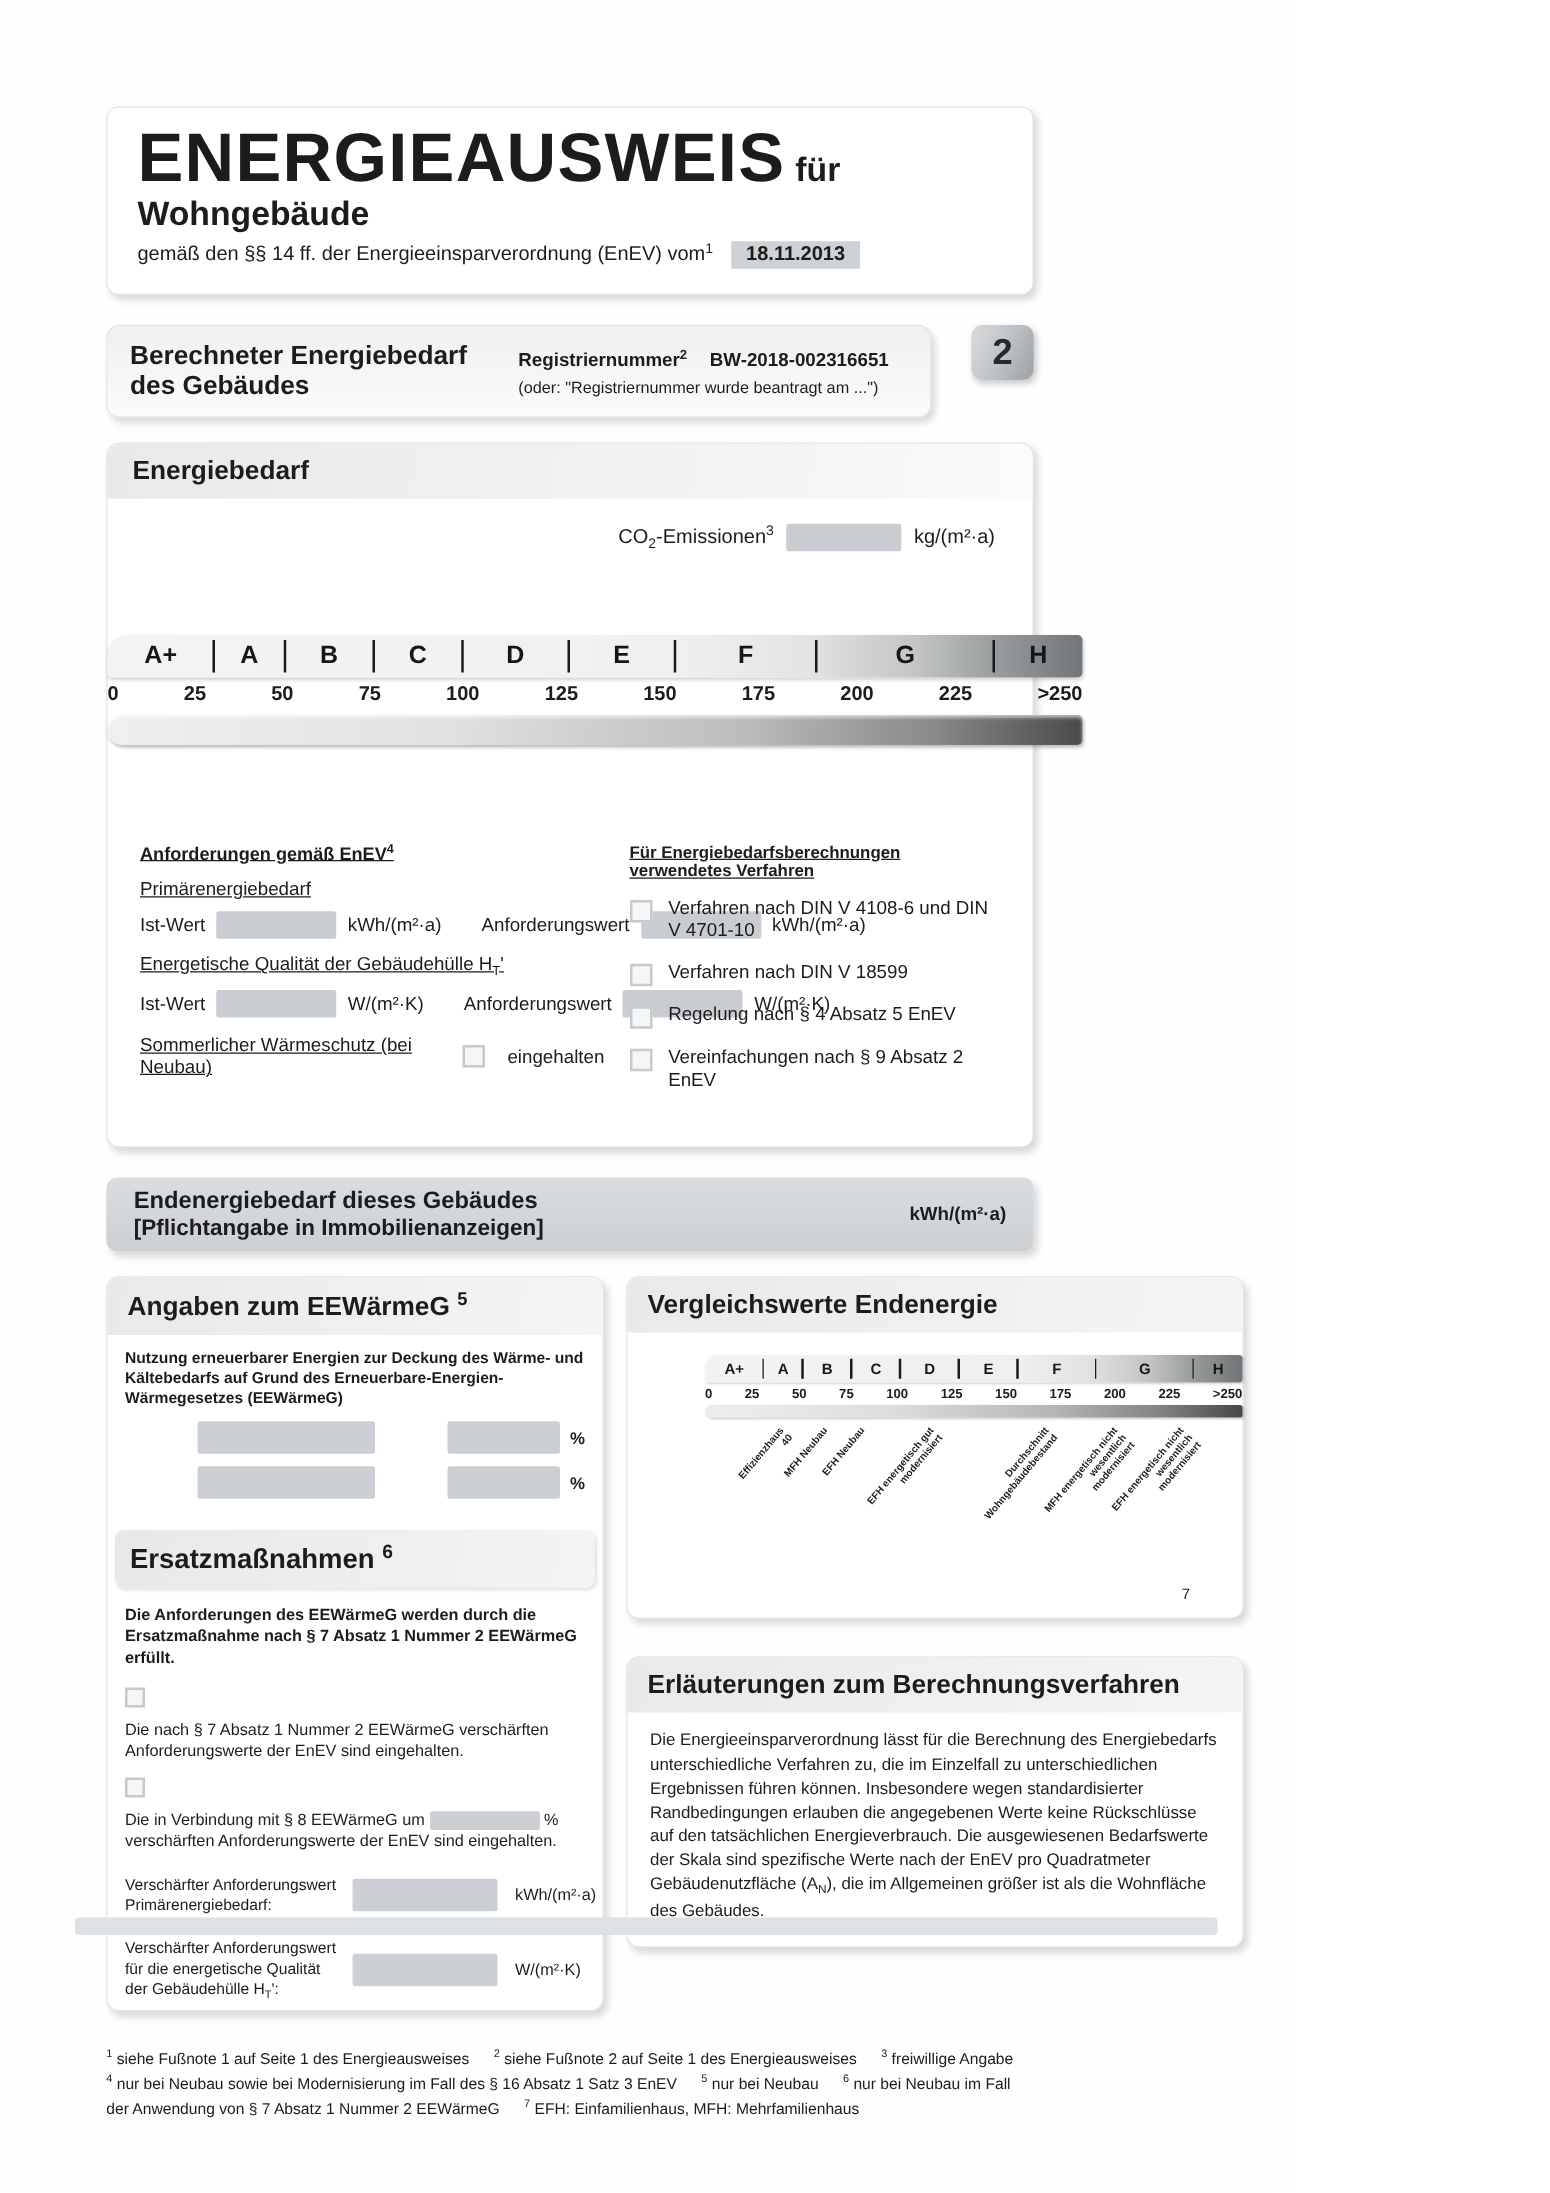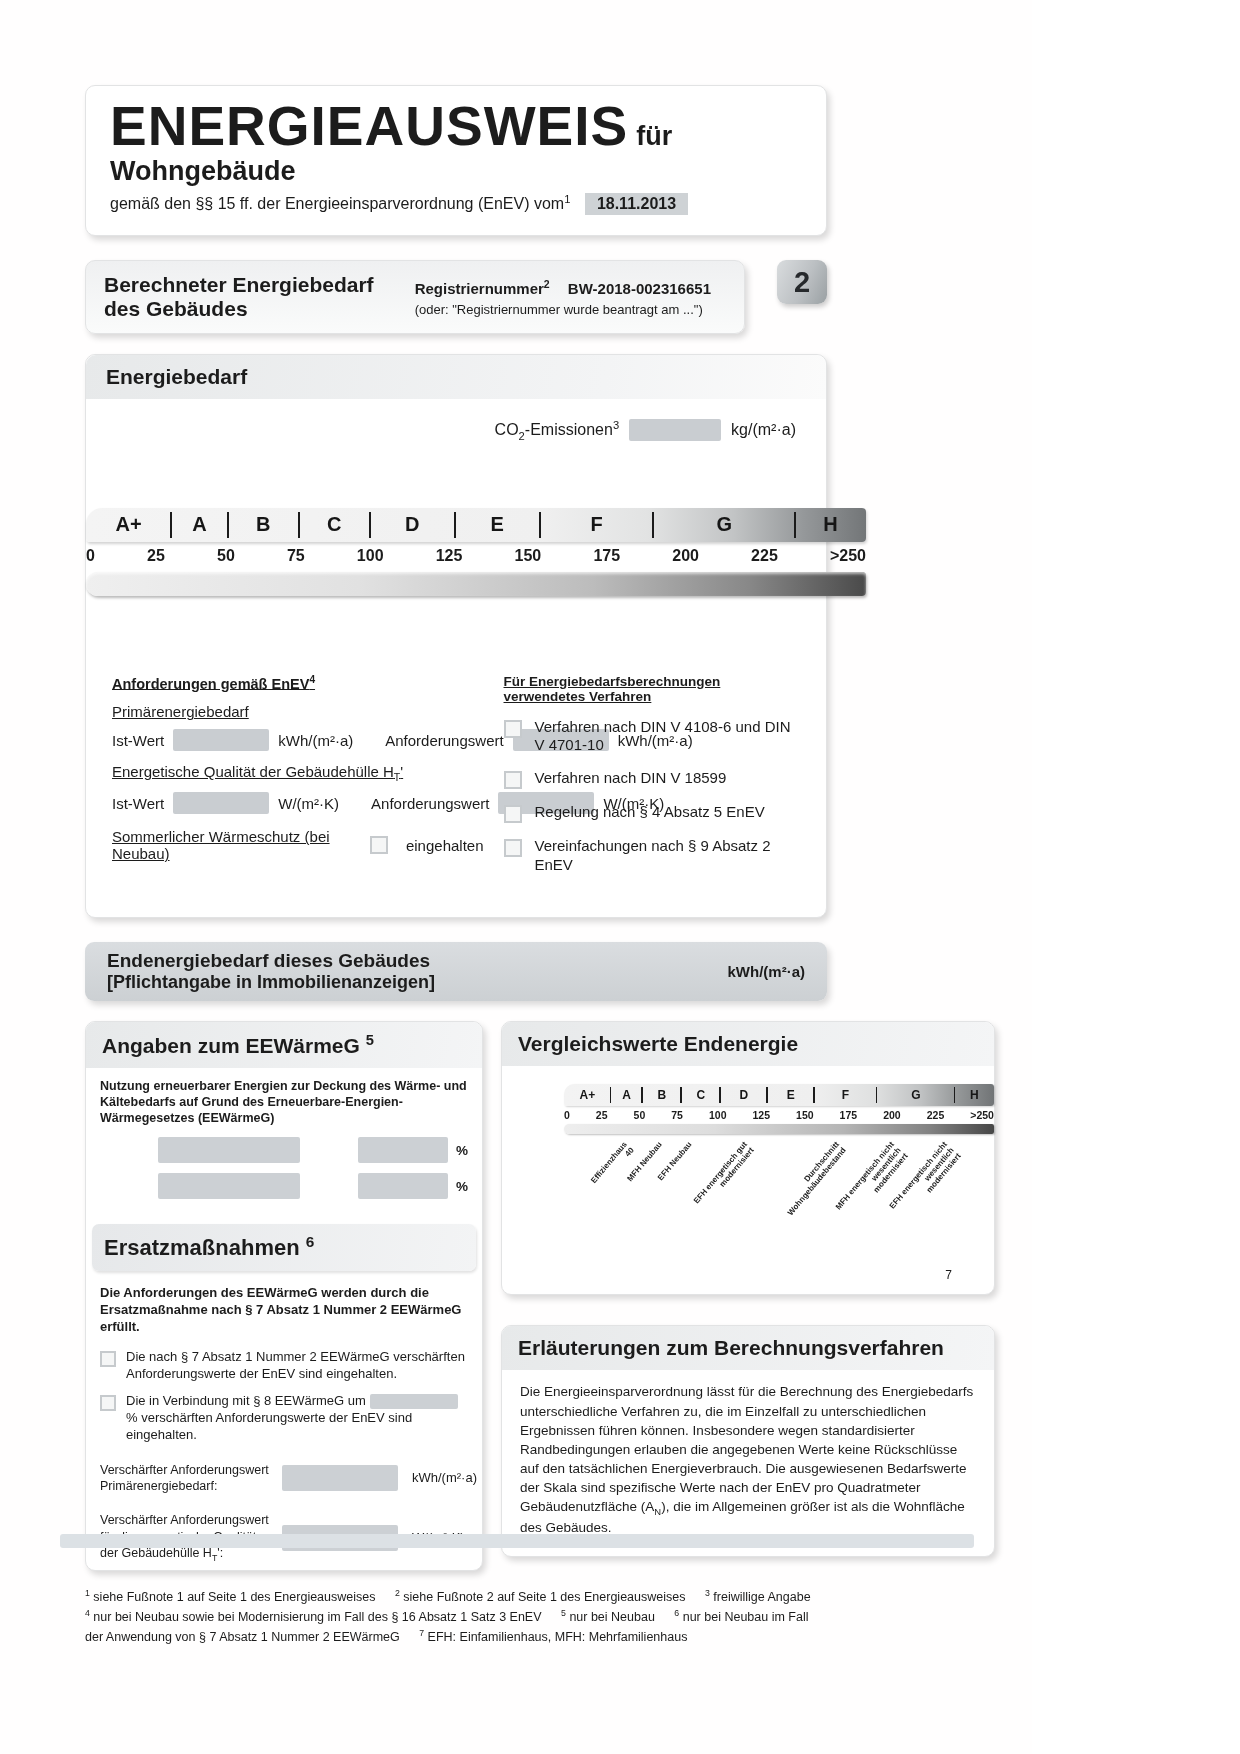--- a/index.html
+++ b/index.html
@@ -88,21 +88,21 @@
                 background:linear-gradient(100deg,#e6e8ea,#f3f4f5);box-shadow:1px 2px 3px rgba(0,0,0,0.12);}
   .eew-desc{font-weight:bold;font-size:12.5px;padding:10px 14px 6px;line-height:1.28;}
   .eew-row{display:flex;align-items:center;padding:5px 14px;}
   .eew-lbl{width:58px;font-weight:bold;font-size:13.5px;flex:none;}
   .eew-box1{width:142px;height:26px;background:#ccd0d4;border-radius:2px;flex:none;}
   .eew-mid{flex:1;text-align:right;font-weight:bold;font-size:13.5px;padding-right:10px;}
   .eew-box2{width:90px;height:26px;background:#ccd0d4;border-radius:2px;flex:none;}
   .eew-pct{width:20px;text-align:right;font-weight:bold;font-size:13.5px;}
 
   .ersatz-intro{font-weight:bold;font-size:13px;padding:14px 14px 4px;line-height:1.3;}
-  .ersatz-check{display:flex;gap:10px;font-size:13px;padding:10px 14px 0;line-height:1.3;}
+  .ersatz-check{display:flex;gap:10px;font-size:13px;padding:10px 14px 0;line-height:1.3;flex-direction:column;}
   .ersatz-check .cbox{width:12px;height:12px;margin-top:2px;}
   .inline-box{display:inline-block;width:88px;height:15px;background:#ccd0d4;vertical-align:middle;border-radius:2px;}
   .req-row{display:flex;align-items:center;padding:18px 14px 0;font-size:12.5px;line-height:1.3;}
   .req-lbl{width:172px;flex:none;}
   .req-box{width:116px;height:26px;background:#ccd0d4;border-radius:2px;margin:0 14px 0 10px;flex:none;}
   .req-unit{font-size:13px;}
 
   
   .vergleich-panel{padding-bottom:6px;}
   .small-scale{width:430px;margin:18px 0 0 62px;}
@@ -118,37 +118,37 @@
   .marker-area{position:relative;height:132px;width:430px;margin:2px 0 0 62px;}
   .marker{position:absolute;top:4px;font-size:8px;font-weight:bold;line-height:1.15;text-align:right;
           max-width:88px;transform:rotate(-50deg);transform-origin:100% 0;}
   .m0{right:372px}.m1{right:337px}.m2{right:307px}.m3{right:252px}.m4{right:160px}.m5{right:105px}.m6{right:52px}
   .vg-foot{text-align:right;font-size:12px;padding:0 42px 6px 0;}
 
   .erl-panel{margin-top:30px;padding-bottom:14px;}
   .erl-body{font-size:13.5px;line-height:1.42;padding:12px 18px 4px;}
 
   
-  .footnotes{margin-top:16px;font-size:12.5px;line-height:1.5;color:#1c1c1c;}
+  .footnotes{margin-top:28px;font-size:12.5px;line-height:1.5;color:#1c1c1c;}
   .fn-item{margin-right:16px;white-space:normal;}
   .footer-strip{position:absolute;left:60px;right:58px;bottom:206px;height:14px;
                 background:#dce1e5;border-radius:3px;}
 </style>
 </head>
 <body>
 
 <div class="page">
 <div class="content">
 
   <div class="panel header-panel">
     <div>
       <span class="main-title">ENERGIEAUSWEIS</span><span class="title-suffix">für Wohngebäude</span>
     </div>
     <div class="subtitle-row">
-      <span>gemäß den §§ 15 ff. der Energieeinsparverordnung (EnEV) vom</span><sup class="fnm">1</sup>
+      <span>gemäß den §§ 14 ff. der Energieeinsparverordnung (EnEV) vom</span><sup class="fnm">1</sup>
       <span class="date-box">18.11.2013</span>
     </div>
   </div>
 
   <div class="section-row">
     <div class="panel section2-panel">
       <div class="section2-title">Berechneter Energiebedarf des Gebäudes</div>
       <div class="reg-block">
         <div class="reg-line1">
           <span>Registriernummer</span><sup class="fnm">2</sup>

